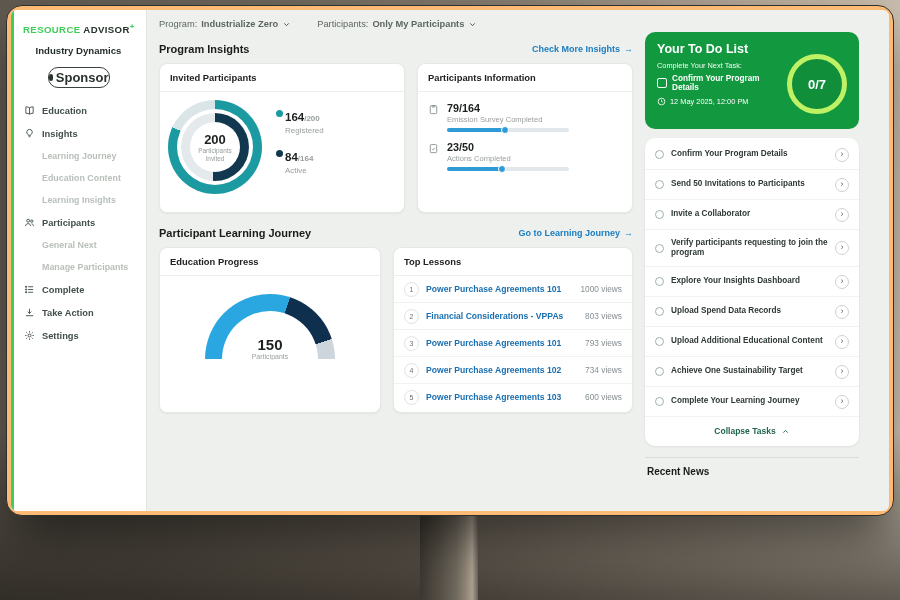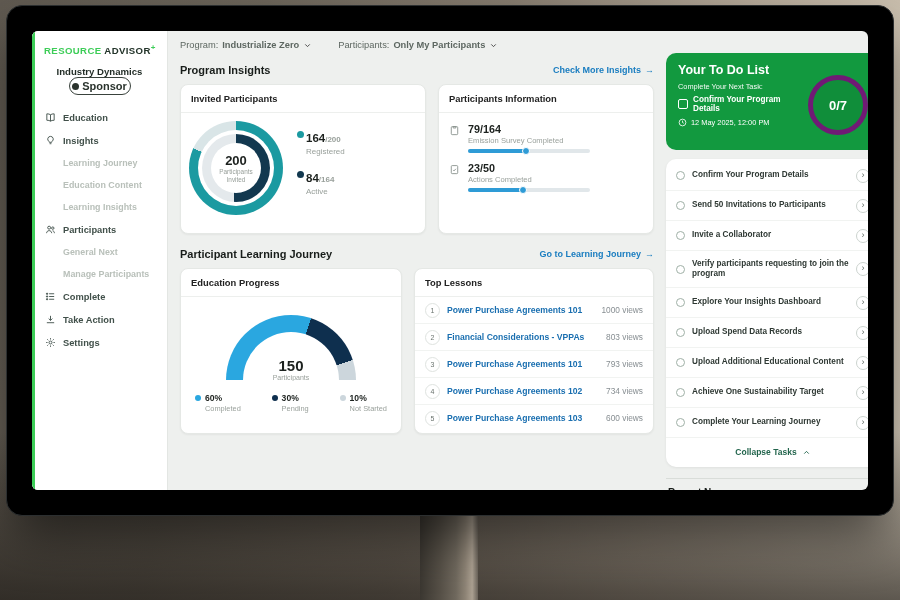--- a/index.html
+++ b/index.html
@@ -3,34 +3,34 @@
 <meta charset="utf-8">
 <style>
   html,body{margin:0;padding:0}
   body{width:900px;height:600px;position:relative;overflow:hidden;font-family:"Liberation Sans",sans-serif;background:#8a8176}
   
   .photo-bg{position:absolute;inset:0;
     background:
       linear-gradient(to bottom, rgba(0,0,0,0) 72%, rgba(18,15,12,.62) 100%),
       linear-gradient(102deg,#5f5950 0%,#6b6459 26%,#857b6e 50%,#b3a797 74%,#ccc1b0 90%,#d8cebd 100%);}
   
-  .monitor{position:absolute;left:6px;top:5px;width:888px;height:511px;background:#000000;border-radius:16px;
-    padding:25px;box-sizing:border-box;border:1px solid #2c2f30;
+  .monitor{position:absolute;left:6px;top:5px;width:888px;height:511px;background:#fdba74;border-radius:16px;
+    padding:4px;box-sizing:border-box;border:1px solid #2c2f30;
     box-shadow:0 26px 50px -8px rgba(0,0,0,.55)}
   .stand{position:absolute;left:420px;top:516px;width:58px;height:84px;
     background:linear-gradient(90deg,#3b3731 0%,#565047 35%,#6f685d 62%,#8d8375 78%,#aba091 90%,#6a635a 100%)}
   .screen{width:100%;height:100%;background:#eef0ee;border-radius:6px;position:relative;overflow:hidden;color:#222}
 
   
   .sidebar{position:absolute;left:0;top:0;bottom:0;width:136px;background:#fff;border-right:1px solid #e3e6e3;box-sizing:border-box}
   .sidebar-accent{position:absolute;left:0;top:0;bottom:0;width:3px;background:#3dcd58}
   .brand{padding:12px 6px 0 12px;font-size:9.6px;font-weight:bold;letter-spacing:.4px;white-space:nowrap}
   .brand .res{color:#3dcd58}.brand .adv{color:#223329}.brand .plus{color:#3dcd58;font-size:8px;vertical-align:super}
   .org{text-align:center;font-size:9.6px;font-weight:bold;color:#1f2a24;margin-top:10px}
-  .sponsor{margin:0 auto 0;width:60px;border:1px solid #39423c;border-radius:10px;font-size:11px;font-weight:bold;
+  .sponsor{margin:11px auto 0;width:60px;border:1px solid #39423c;border-radius:10px;font-size:13px;font-weight:bold;
     color:#2a332d;text-align:center;padding:2px 0;display:flex;align-items:center;justify-content:center;gap:3px}
   .sp-dot{width:7px;height:7px;border-radius:50%;background:#2a332d;display:inline-block}
   .nav{margin-top:12px}
   .nav-item{display:flex;align-items:center;gap:7px;padding:5px 8px 5px 13px;margin:2px 0;
     font-size:9.3px;font-weight:700;color:#41504a;cursor:pointer}
   .nav-item svg{flex:none}
   .nav-item.active{background:#dcf2df;border-radius:3px 14px 14px 3px;margin-right:12px;margin-left:3px;padding-left:10px}
   .nav-item.sub{padding-left:31px;color:#b9c0ba;font-weight:600;font-size:8.9px}
 
   
@@ -104,21 +104,21 @@
 
   
   .todo{position:absolute;left:634px;top:22px;width:214px}
   .todo-green{background:#12993f;border-radius:10px;padding:10px 12px;color:#fff;position:relative;box-sizing:border-box;height:97px}
   .tg-title{font-size:12.5px;font-weight:bold}
   .tg-sub{font-size:7.4px;margin-top:5px;opacity:.95}
   .tg-task{display:flex;align-items:center;gap:5px;margin-top:4px;font-size:8.2px;font-weight:bold;width:130px}
   .tg-check{width:8px;height:8px;border:1px solid #fff;border-radius:2px;flex:none}
   .tg-due{display:flex;align-items:center;gap:4px;margin-top:5px;font-size:7.4px}
   .tg-ring{position:absolute;right:12px;top:22px;width:50px;height:50px;border-radius:50%;
-    border:5px solid #701a75;background:rgba(0,0,0,.07);display:flex;align-items:center;justify-content:center;
+    border:5px solid #bef264;background:rgba(0,0,0,.07);display:flex;align-items:center;justify-content:center;
     font-size:13px;font-weight:bold;box-sizing:content-box}
   .todo-list{background:#fff;border-radius:10px;margin-top:9px;box-shadow:0 1px 3px rgba(0,0,0,.07);padding:2px 0}
   .task{display:flex;align-items:center;gap:7px;padding:7.5px 10px;border-bottom:1px solid #f1f3f1;cursor:pointer}
   .task-radio{width:9px;height:9px;border:1.4px solid #9fb0a6;border-radius:50%;flex:none;box-sizing:border-box}
   .task-text{flex:1;font-size:8.2px;font-weight:bold;color:#2e3833;line-height:1.3}
   .task-go{width:14px;height:14px;border:1px solid #ccd3cf;border-radius:50%;color:#5f6a64;font-size:9px;line-height:1;
     display:flex;align-items:center;justify-content:center;flex:none;padding-bottom:1px;box-sizing:border-box}
   .collapse{display:flex;align-items:center;justify-content:center;gap:5px;padding:9px 0 8px;
     font-size:8.5px;font-weight:bold;color:#23654d;cursor:pointer}
   .recent-news{margin-top:11px;border-top:1px solid #d9ddd9;padding:8px 2px 0;font-size:10px;font-weight:bold;color:#181d1a}
@@ -314,43 +314,20 @@
 
       <div class="card c-edu">
         <div class="card-h">Education Progress</div>
         <div class="card-b">
           <div class="gauge">
             <div class="gauge-center">
               <div class="gc-val">150</div>
               <div class="gc-lab">Participants</div>
             </div>
           </div>
-          <div class="g-legend">
-            <div>
-              <div class="gl-top">
-                    <span class="gl-dot blue"></span>
-                    <span>60%</span>
-                  </div>
-              <div class="gl-lab">Completed</div>
-            </div>
-            <div>
-              <div class="gl-top">
-                    <span class="gl-dot navy"></span>
-                    <span>30%</span>
-                  </div>
-              <div class="gl-lab">Pending</div>
-            </div>
-            <div>
-              <div class="gl-top">
-                    <span class="gl-dot gray"></span>
-                    <span>10%</span>
-                  </div>
-              <div class="gl-lab">Not Started</div>
-            </div>
-          </div>
         </div>
       </div>
 
       <div class="card c-lessons">
         <div class="card-h">Top Lessons</div>
         <div>
           <div class="lesson">
             <span class="rank">1</span>
             <span class="lesson-title">Power Purchase Agreements 101</span>
             <span class="lesson-views">1000 views</span>

